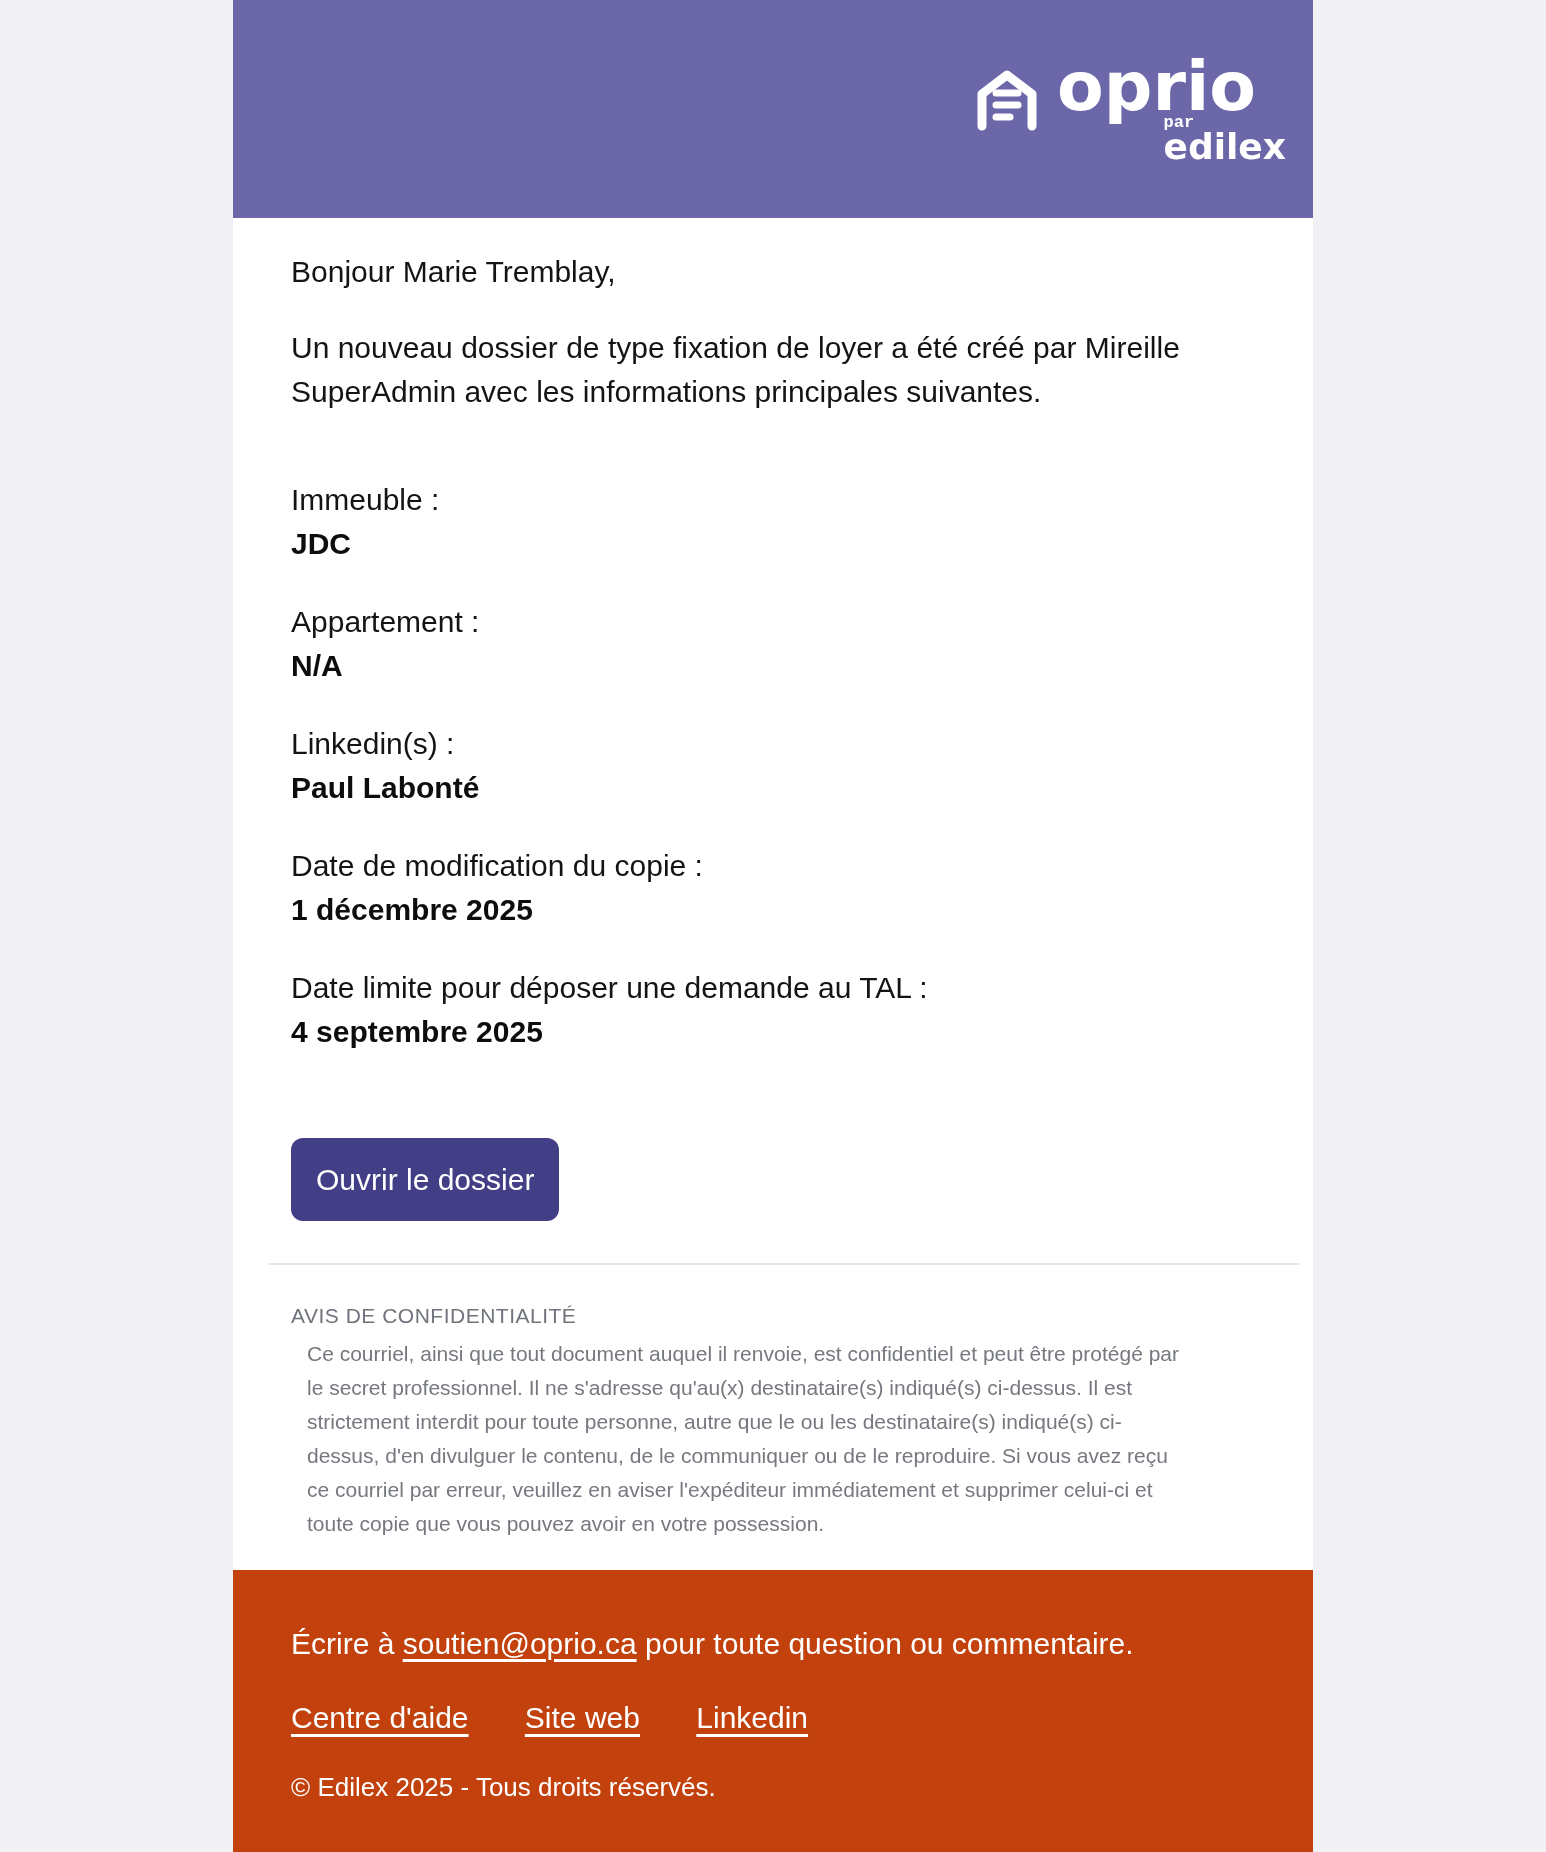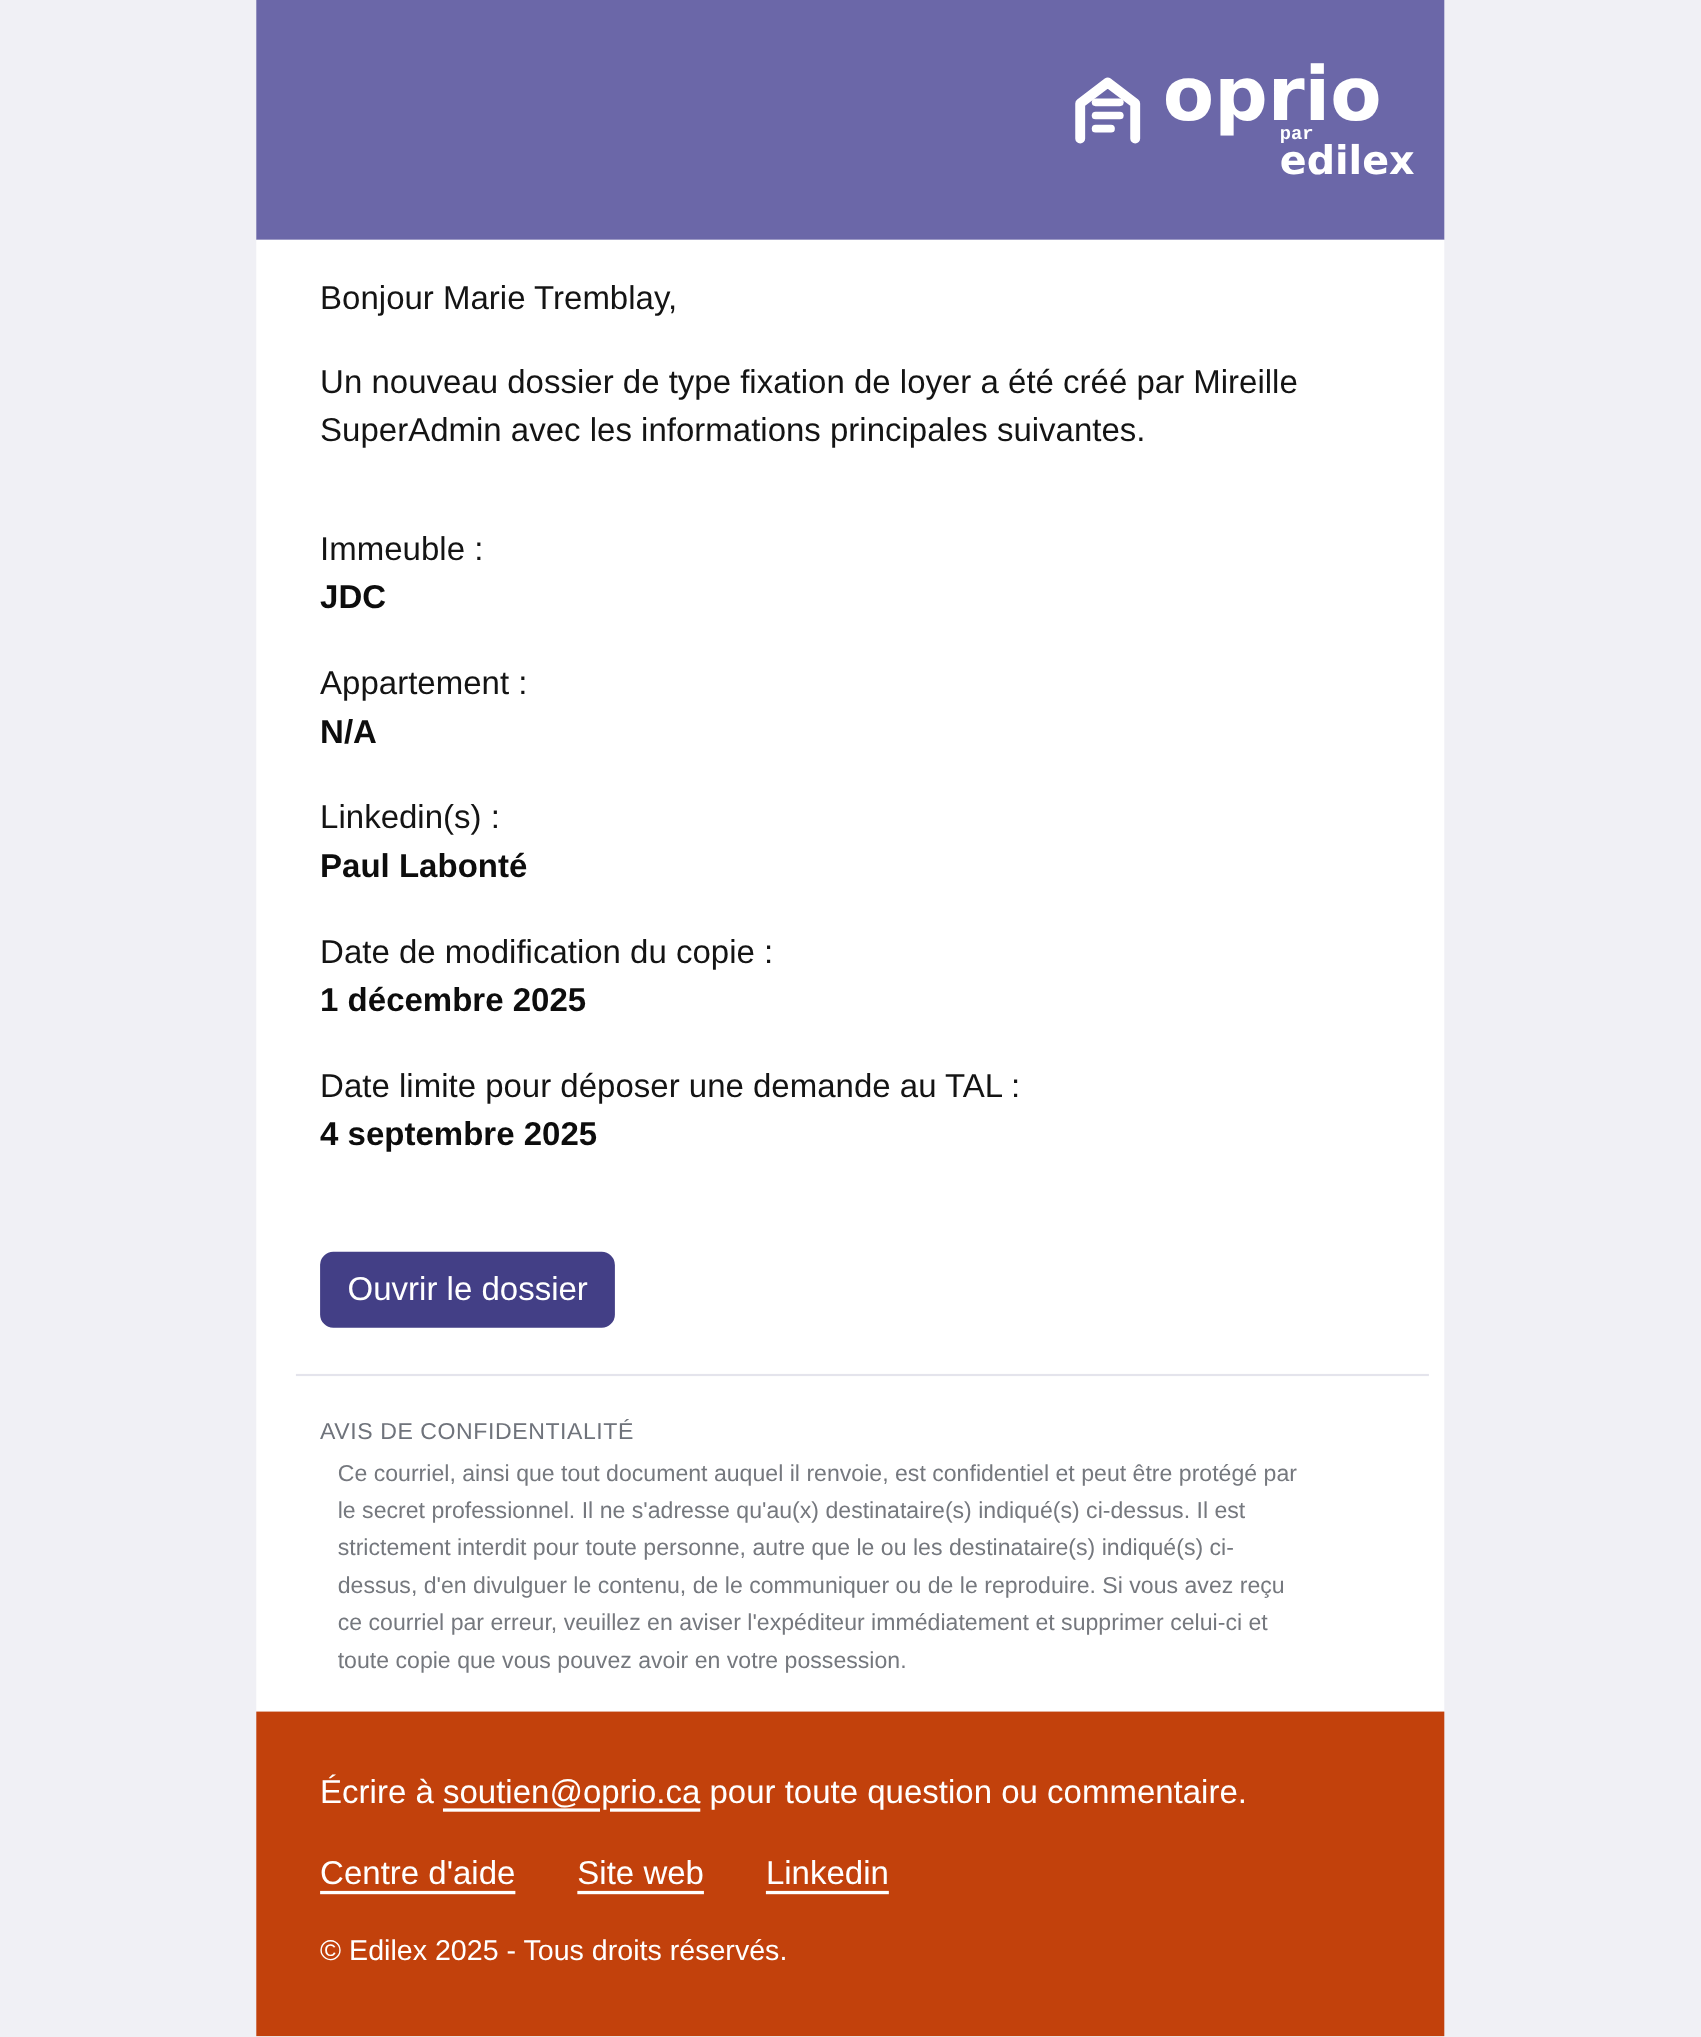--- a/index.html
+++ b/index.html
@@ -110,21 +110,21 @@
     color: #0d0d0d;
   }
   .cta-button {
     display: inline-block;
     margin-top: 84px;
     background: #433f86;
     color: #ffffff;
     font-family: inherit;
     font-size: 30px;
     line-height: 69px;
-    height: 69px;
+    height: 83px;
     padding: 0 25px;
     border: none;
     border-radius: 12px;
     cursor: pointer;
   }
   .divider {
     border: none;
     border-top: 2px solid #e4e4ec;
     margin: 42px -22px 0 -22px;
   }

